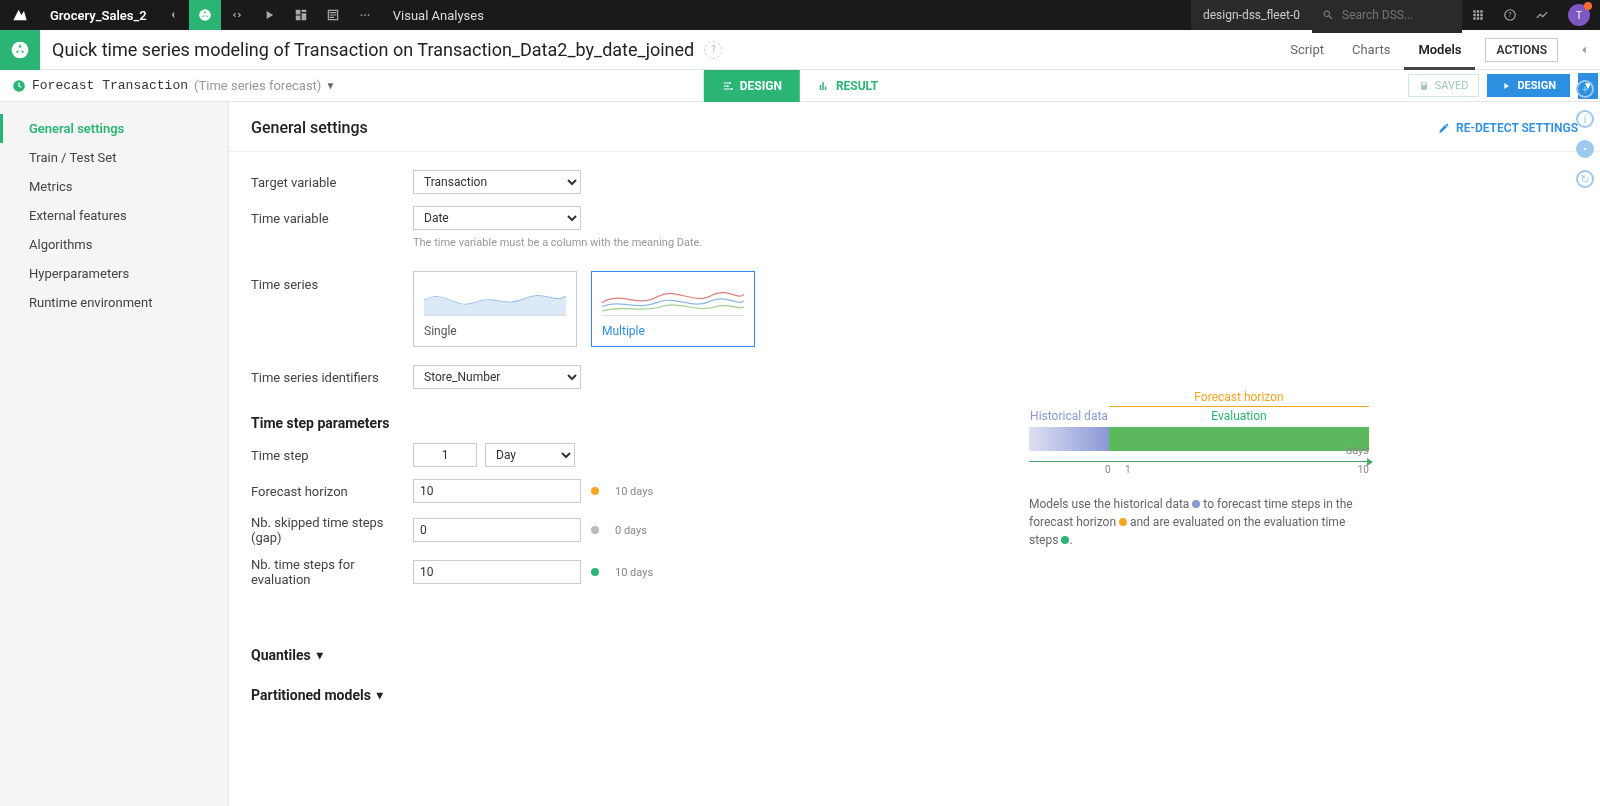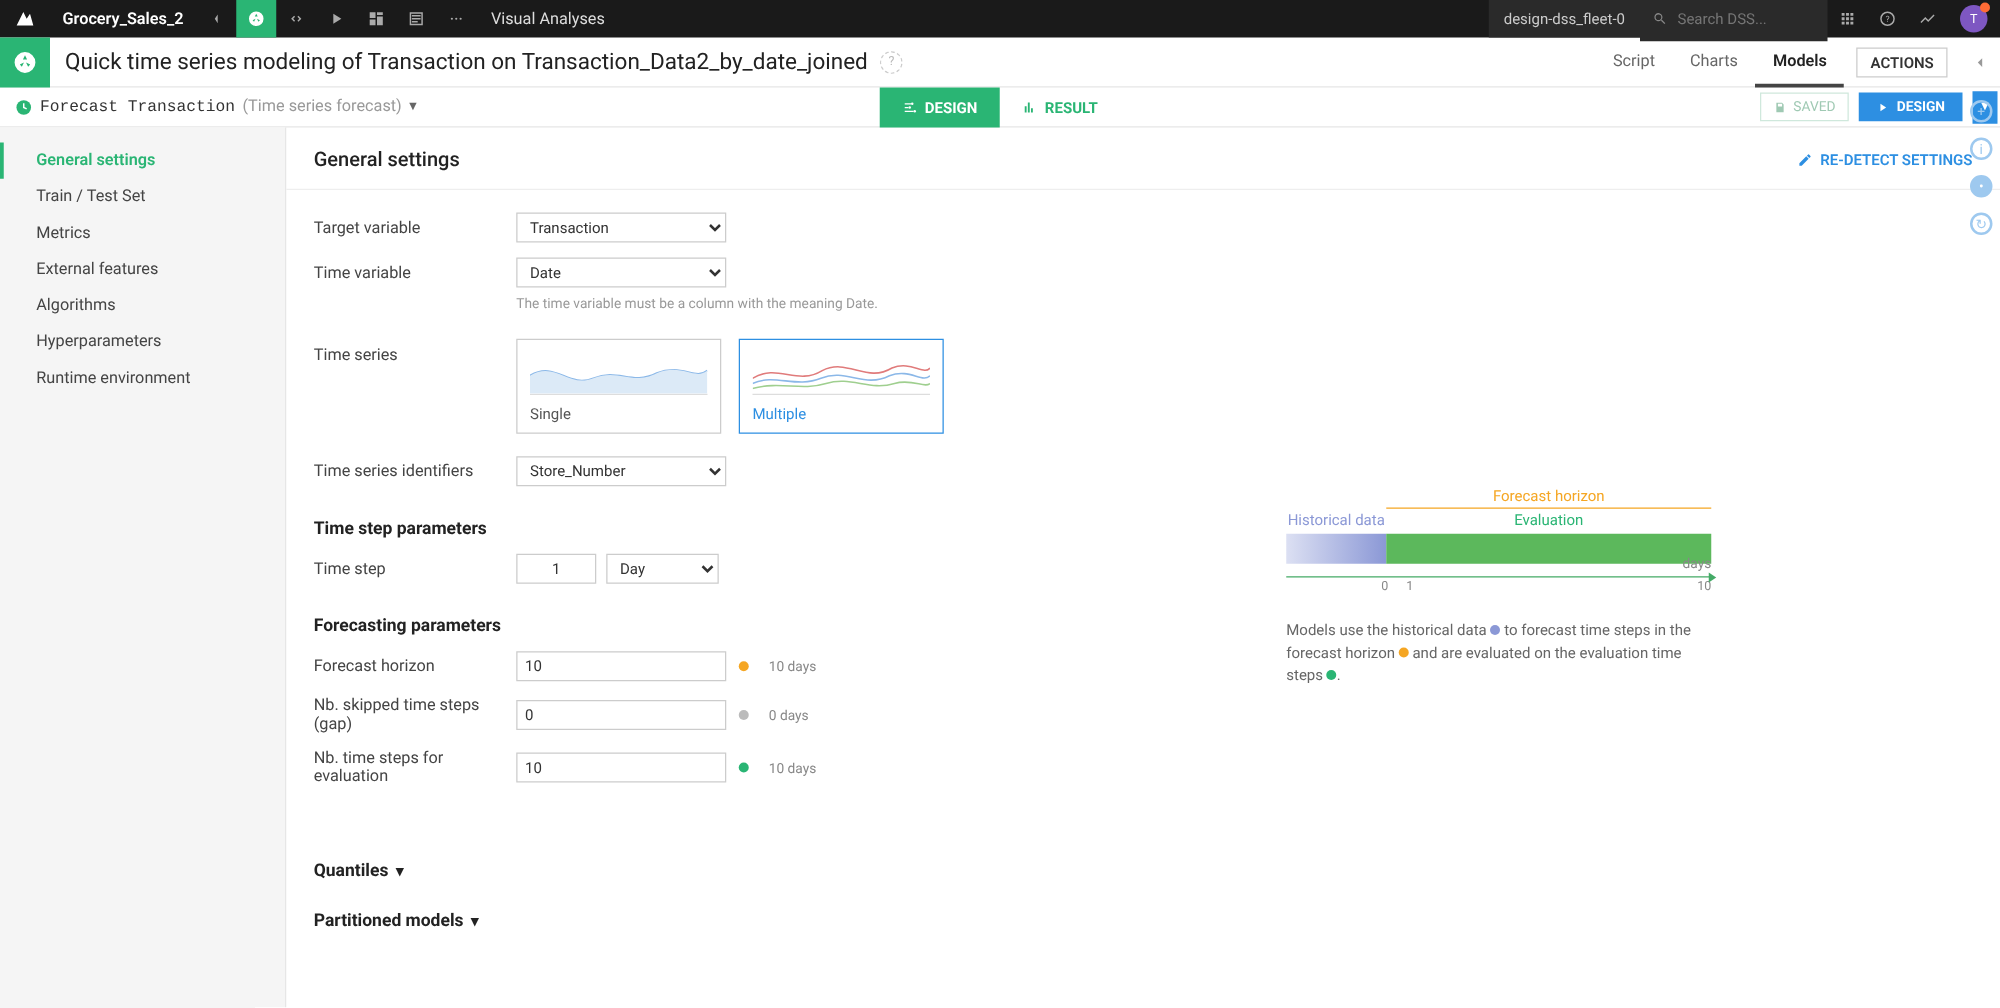--- a/index.html
+++ b/index.html
@@ -297,21 +297,20 @@
         <select><option>Store_Number</option></select>
       </div>
 
       <div class="section">Time step parameters</div>
       <div class="row">
         <div class="lbl">Time step</div>
         <input type="text" class="small" value="1" style="">
         <select class="unitsel"><option>Day</option></select>
       </div>
 
-      <div class="section">Forecasting parameters</div>
       <div class="row">
         <div class="lbl">Forecast horizon</div>
         <input type="text" value="10" style="">
         <span class="hint">
             <span class="dot orange"></span>
             <span>10 days</span>
           </span>
       </div>
       <div class="row">
         <div class="lbl">Nb. skipped time steps (gap)</div>

